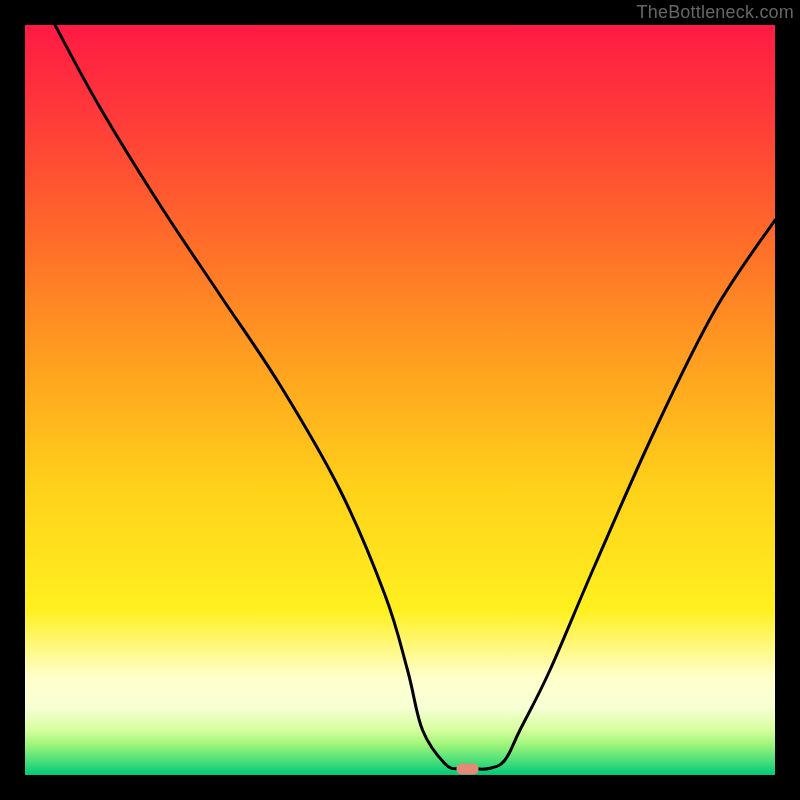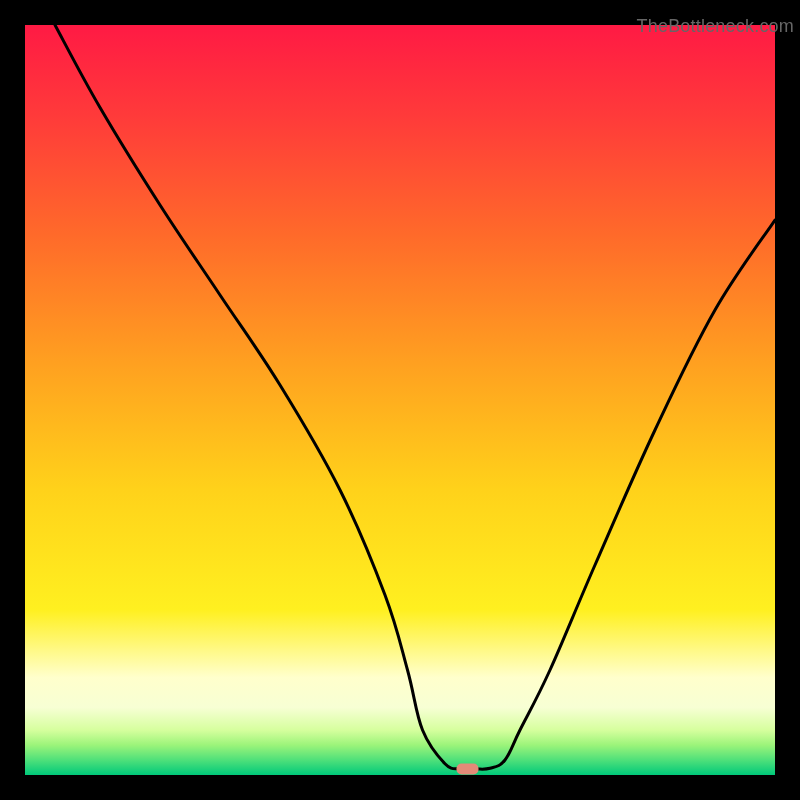--- a/index.html
+++ b/index.html
@@ -40,21 +40,21 @@
       #00c97a 100%
     );
   }
   .overlay {
     position: absolute;
     left: 0;
     top: 0;
   }
   .watermark {
     position: absolute;
-    top: 16px;
+    top: 2px;
     right: 6px;
     font-family: Arial, Helvetica, sans-serif;
     font-size: 18px;
     color: #666;
     font-weight: 500;
     letter-spacing: 0.2px;
   }
 </style>
 </head>
 <body>

